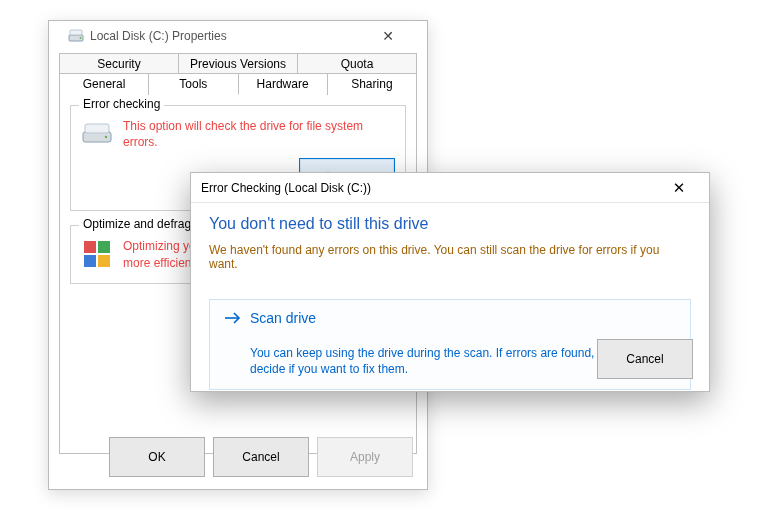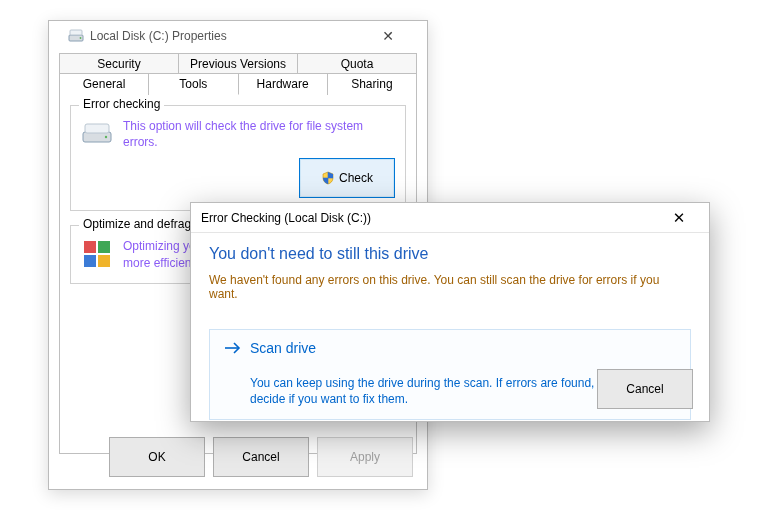--- a/index.html
+++ b/index.html
@@ -96,21 +96,21 @@
     display: flex;
     align-items: flex-start;
     gap: 10px;
   }
   .group-icon {
     width: 32px; height: 32px; flex:none;
     display:flex; align-items:center; justify-content:center;
   }
   .group-text {
     font-size: 12px;
-    color: #8b5cf6;
+    color: #ef4444;
     line-height: 1.35;
     flex:1;
   }
   .group-actions {
     text-align: right;
     margin-top: 8px;
   }
   .win-btn {
     display: inline-flex;
     align-items:center;
@@ -138,21 +138,21 @@
   .bottom-buttons {
     position: absolute;
     bottom: 12px;
     right: 14px;
     display: flex;
     gap: 8px;
   }
   
   .dlg-window {
     left: 190px;
-    top: 202px;
+    top: 172px;
     width: 520px;
     height: 220px;
     z-index: 10;
     box-shadow: 0 10px 30px rgba(0,0,0,0.35);
   }
   .dlg-titlebar {
     height: 30px;
     display: flex;
     align-items: center;
     padding: 0 10px;

